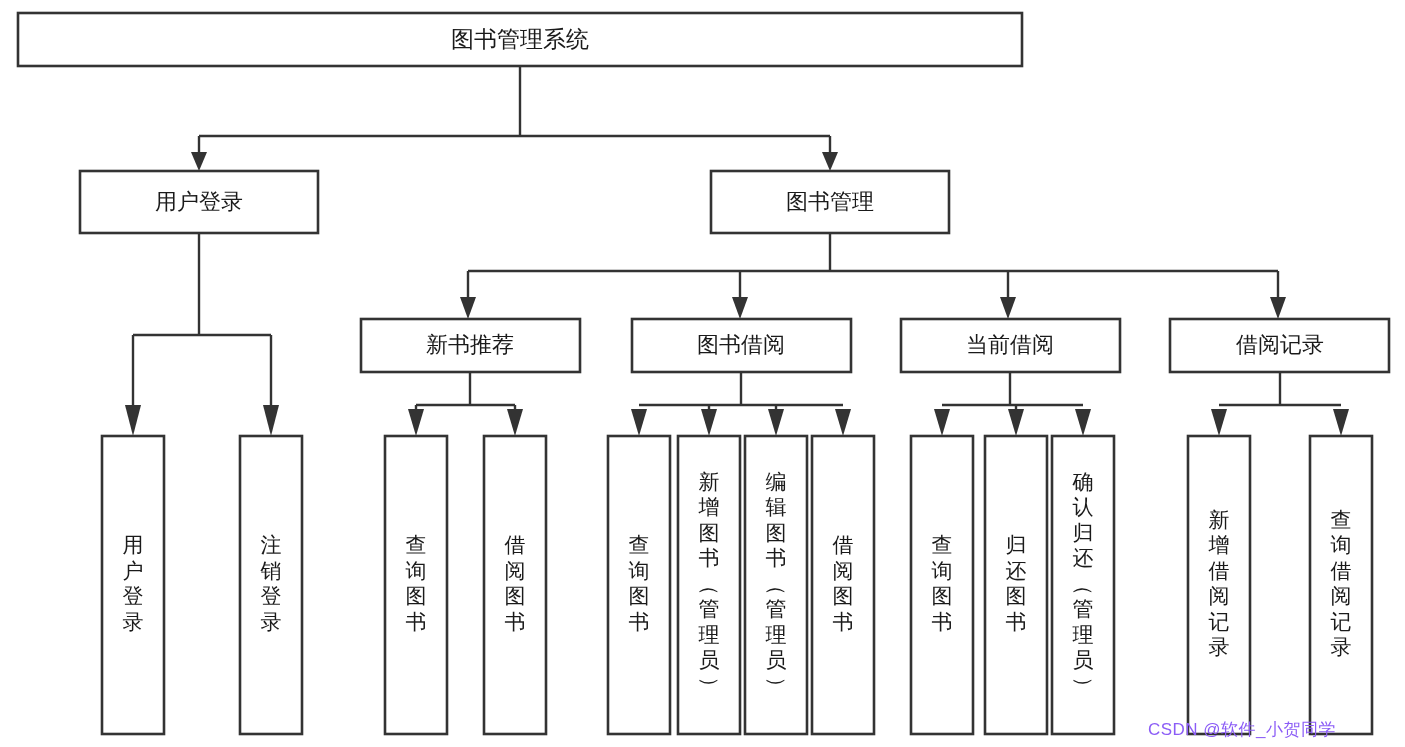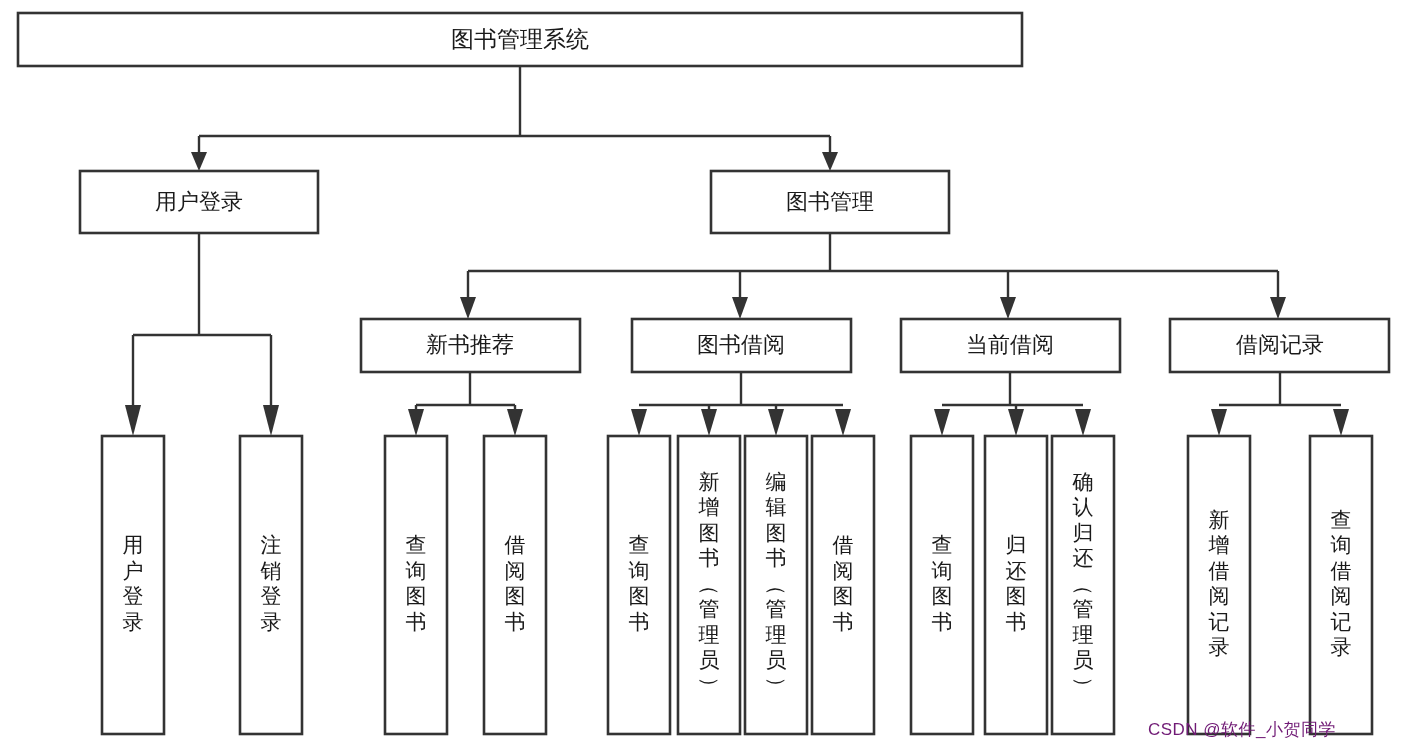--- a/index.html
+++ b/index.html
@@ -58,21 +58,21 @@
   .arrow-head {
     fill: #333333;
     stroke: none;
   }
   .watermark {
     position: absolute;
     right: 8px;
     bottom: 6px;
     font-family: "Liberation Sans", "DejaVu Sans", sans-serif;
     font-size: 17px;
-    color: #701a75;
+    color: #8b5cf6;
     letter-spacing: 0.5px;
     white-space: nowrap;
     user-select: none;
   }
 </style>
 </head>
 <body>
 
 <div id="diagram-root">
 

